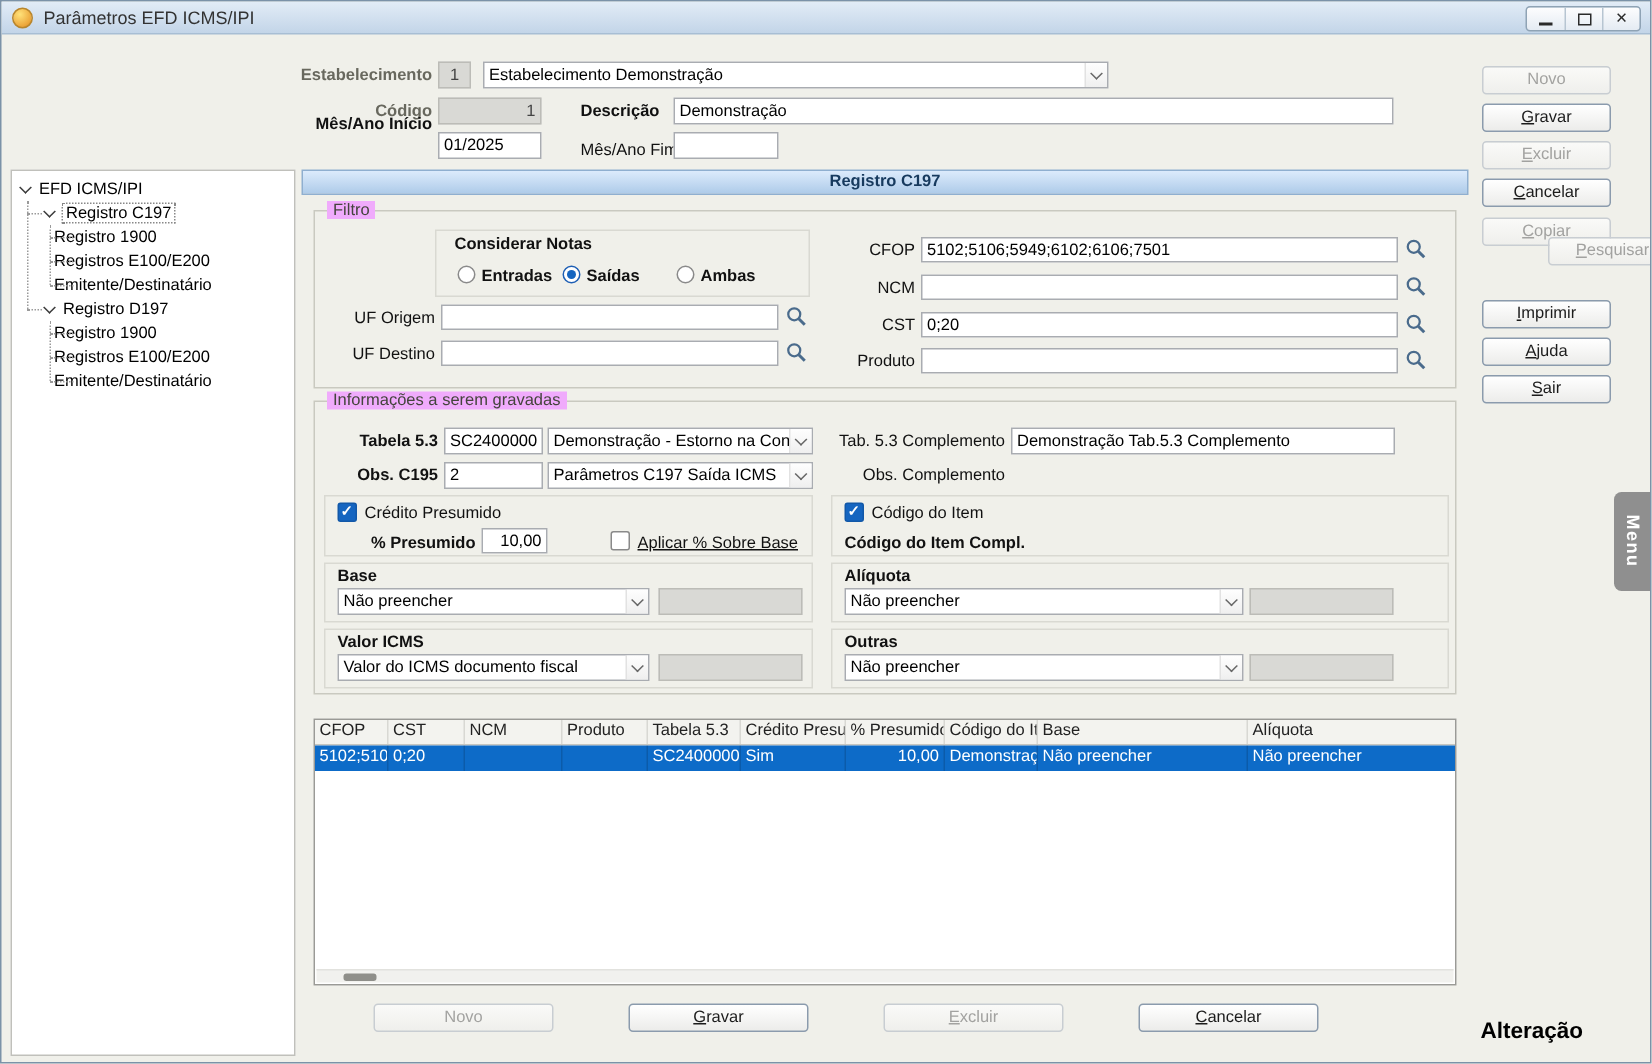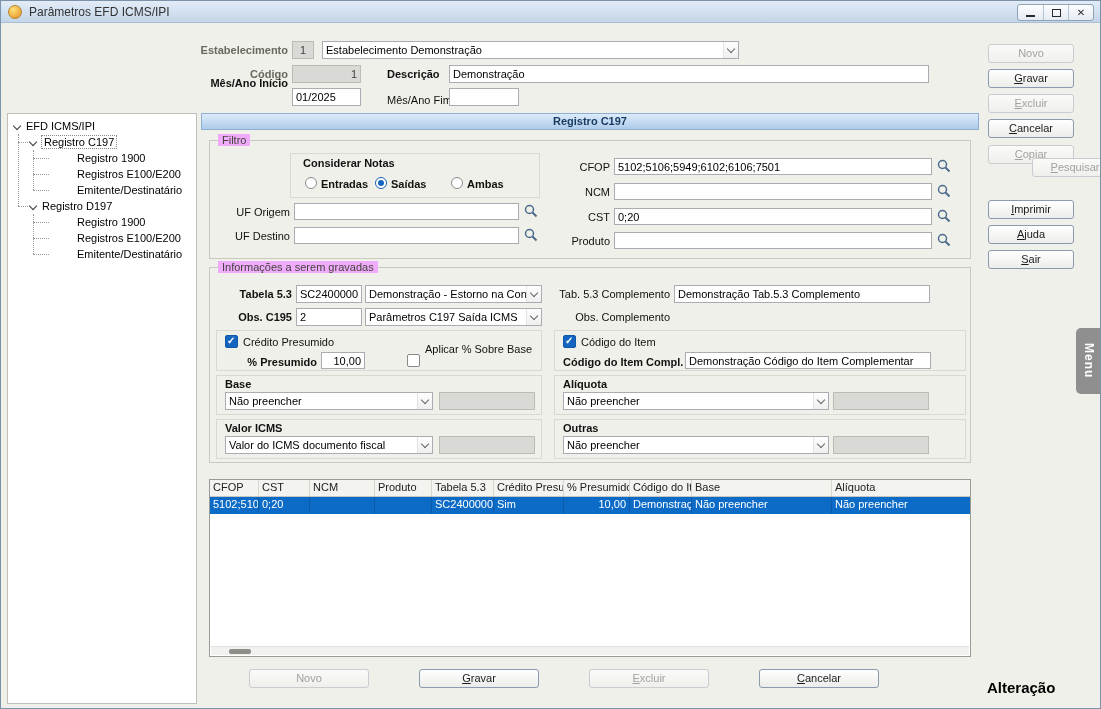--- a/index.html
+++ b/index.html
@@ -59,21 +59,21 @@
   .btn.disabled { color:#a2a2a0; border-color:#c8cdd2; background:linear-gradient(#fafaf8,#efefec); cursor:default; }
 
   
   .tree { position:absolute; left:6px; top:112px; width:190px; height:591px; background:#fff;
           border:1px solid #c0c0bb; overflow:hidden; }
   .tree-item { position:relative; height:16px; line-height:16px; white-space:nowrap; cursor:pointer; color:#000; }
   .tree-item.lv0 { padding-left:6px; }
   .tree-item.lv1 { padding-left:22px; }
   .tree-item.lv1::before { content:""; position:absolute; left:10px; top:8px; width:10px;
                            border-top:1px dotted #9a9a9a; }
-  .tree-item.lv2 { padding-left:69px; }
+  .tree-item.lv2 { padding-left:28px; }
   .tree-item.lv2::before { content:""; position:absolute; left:25px; top:8px; width:16px;
                            border-top:1px dotted #9a9a9a; }
   .tchev { display:inline-block; width:6px; height:6px; border-right:1.6px solid #3a3a3a;
            border-bottom:1.6px solid #3a3a3a; transform:rotate(45deg); margin:0 6px 1px 0; }
   .tree-sel { outline:1px dotted #888; padding:0 2px; }
   .vline { position:absolute; border-left:1px dotted #9a9a9a; width:0; }
 
   
   .reg-header { position:absolute; left:200px; top:112px; width:778px; height:17px;
                 background:linear-gradient(#dcebfc,#aecbe9); border:1px solid #8fafd0;
@@ -253,28 +253,27 @@
         </span>
     </div>
     <div class="lbl r" style="left:300px;top:43px;width:160px;">Obs. Complemento</div>
 
     <div class="subpanel" style="left:6px;top:62px;width:326px;height:41px;">
       <div class="cb on" style="left:8px;top:4px;"></div>
       <div class="lbl" style="left:26px;top:5px;">Crédito Presumido</div>
       <div class="lbl b r" style="left:8px;top:25px;width:92px;">% Presumido</div>
       <input class="inp" style="left: 104px; top: 21px; width: 44px; height: 17px; text-align: right;" value="10,00">
       <div class="cb" style="left:190px;top:23px;"></div>
-      <div class="lbl" style="left:208px;top:12px;">Aplicar % Sobre Base</div>
+      <div class="lbl" style="left:208px;top:25px;text-decoration:underline;">Aplicar % Sobre Base</div>
     </div>
 
     <div class="subpanel" style="left:344px;top:62px;width:412px;height:41px;">
       <div class="cb on" style="left:8px;top:4px;"></div>
       <div class="lbl" style="left:26px;top:5px;">Código do Item</div>
       <div class="lbl b" style="left:8px;top:25px;">Código do Item Compl.</div>
-      <input class="inp" style="left: 130px; top: 21px; width: 246px; height: 17px;" value="Demonstração Código do Item Complementar">
     </div>
 
     <div class="subpanel" style="left:6px;top:107px;width:326px;height:40px;">
       <div class="lbl b" style="left:8px;top:2px;">Base</div>
       <div class="combo" style="left:8px;top:16px;width:208px;">
         <span class="ct">Não preencher</span>
         <span class="dd">
             <span class="chev-down"></span>
           </span>
       </div>

